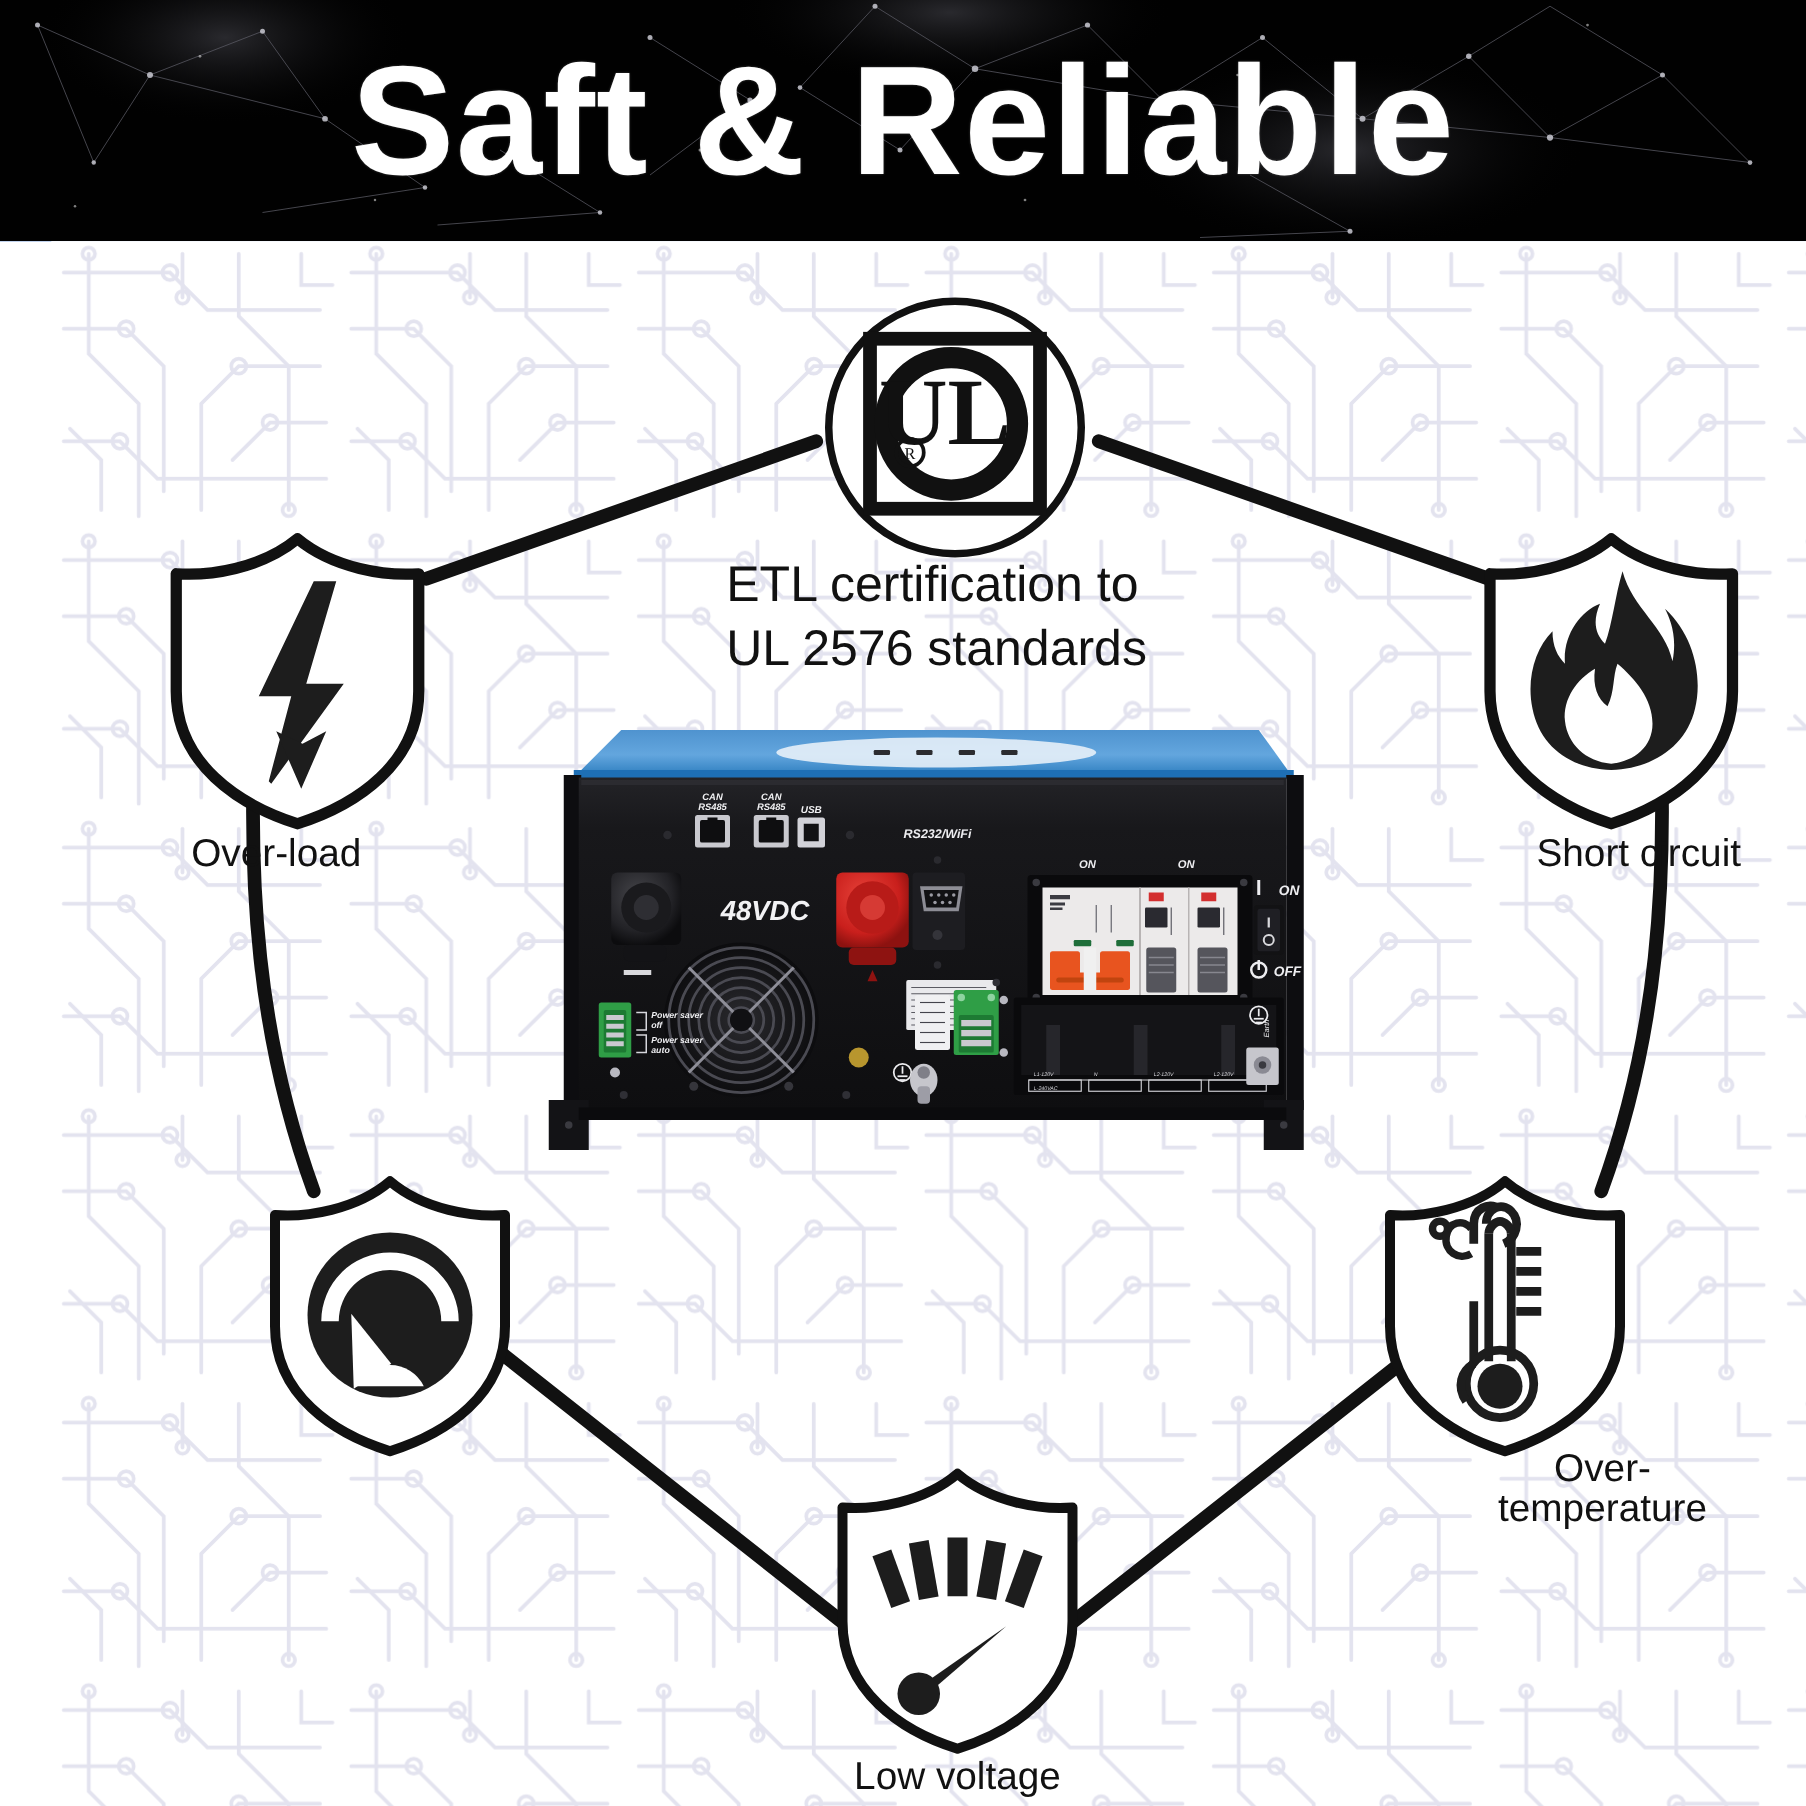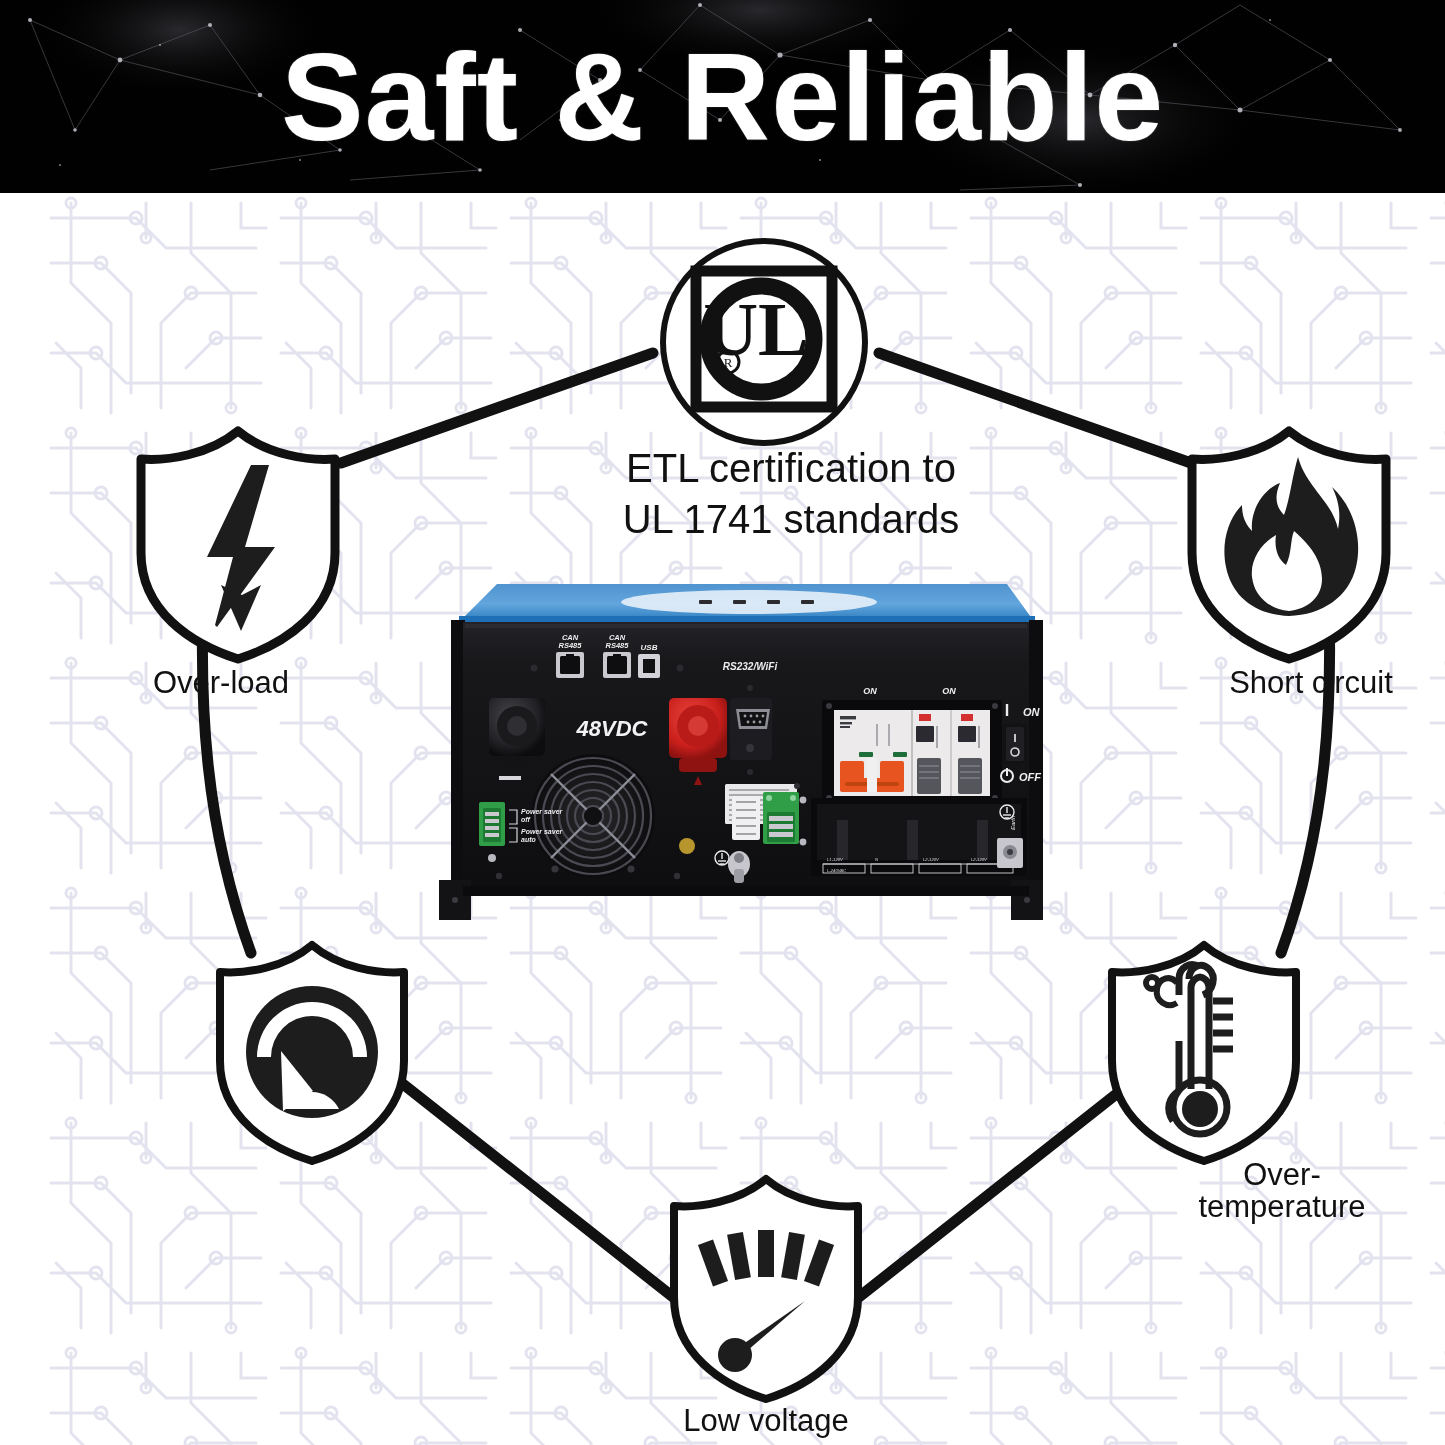--- a/index.html
+++ b/index.html
@@ -55,21 +55,21 @@
     line-height:1.06;
     white-space:nowrap;
     text-align:center;
   }
   .badge-label.two-line{white-space:normal;line-height:1.02;}
 
   
   .ul-badge{position:absolute;left:616px;top:42px;z-index:6;}
   .cert-text{
     position:absolute;left:540px;top:250px;width:420px;z-index:6;
-    color:#111111;font-size:40px;line-height:1.28;text-align:center;
+    color:#111111;font-size:40px;line-height:1.28;
   }
 
   
   .product{
     position:absolute;left:396px;top:383px;width:608px;height:352px;z-index:7;font-style:italic;
   }
   .product svg{display:block;}
 </style>
 </head>
 <body>
@@ -195,21 +195,21 @@
         <rect x="39" y="36" width="136" height="136" fill="none" stroke="#111111" stroke-width="11"></rect>
         <circle cx="104" cy="104" r="53" fill="none" stroke="#111111" stroke-width="17"></circle>
         <text x="99" y="120" text-anchor="middle" font-family="'Liberation Serif', serif" font-size="76" font-weight="bold" fill="#111111">UL</text>
         <circle cx="71" cy="127" r="11" fill="none" stroke="#111111" stroke-width="3"></circle>
         <text x="71" y="132" text-anchor="middle" font-family="'Liberation Serif', serif" font-size="13" fill="#111111">R</text>
       </svg>
     </div>
 
     <div class="cert-text">
       <div>ETL certification to</div>
-      <div>UL 1741 standards</div>
+      <div>UL 2576 standards</div>
     </div>
 
     <div class="badge" style="left:88px;top:232px;">
       <svg width="218" height="240" viewBox="0 0 218 240">
         <path d="M109 6 C80 30, 38 36, 12 34 L12 128 C12 186, 62 219, 109 234
                  C156 219, 206 186, 206 128 L206 34 C180 36, 138 30, 109 6 Z" fill="#ffffff" stroke="#111111" stroke-width="9" stroke-linejoin="round"></path>
         <path d="M122 40 L78 132 L104 132 L86 200 L88 202 L146 122 L116 122 L140 40 Z" fill="#1d1d1d"></path>
         <path d="M92 160 L112 206 L132 160 L113 170 Z" fill="#1d1d1d"></path>
       </svg>
     </div>

